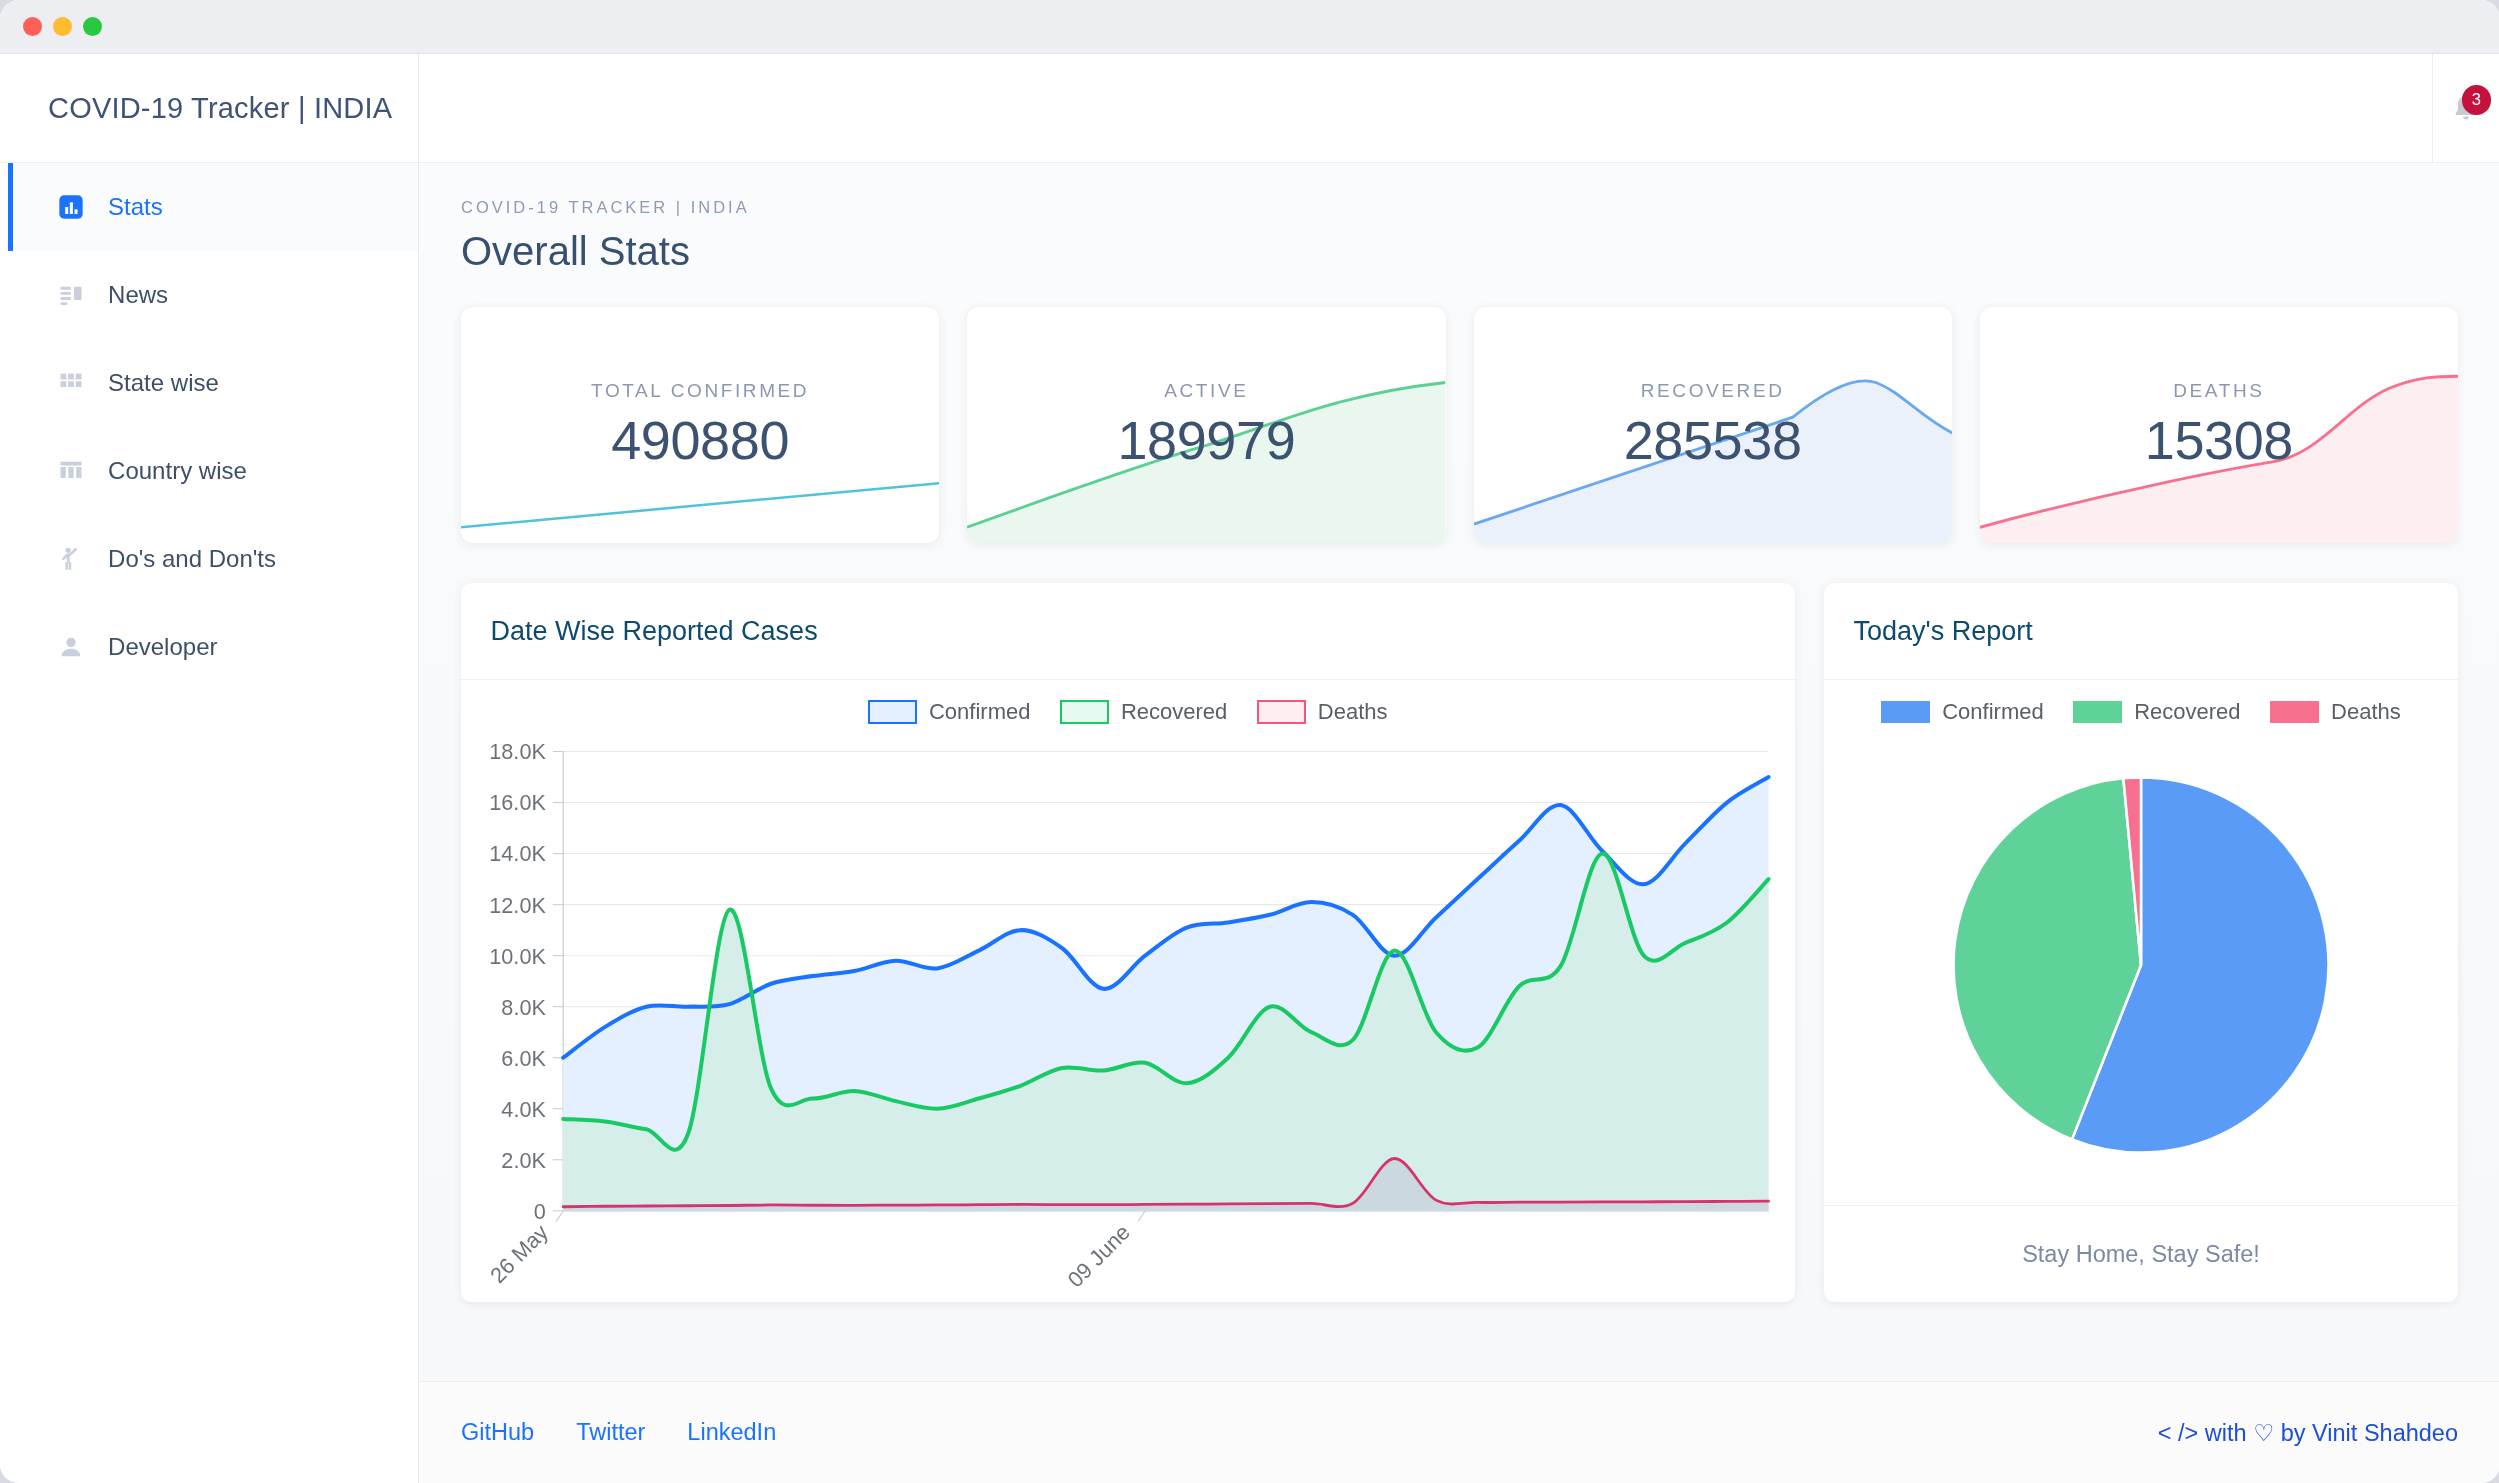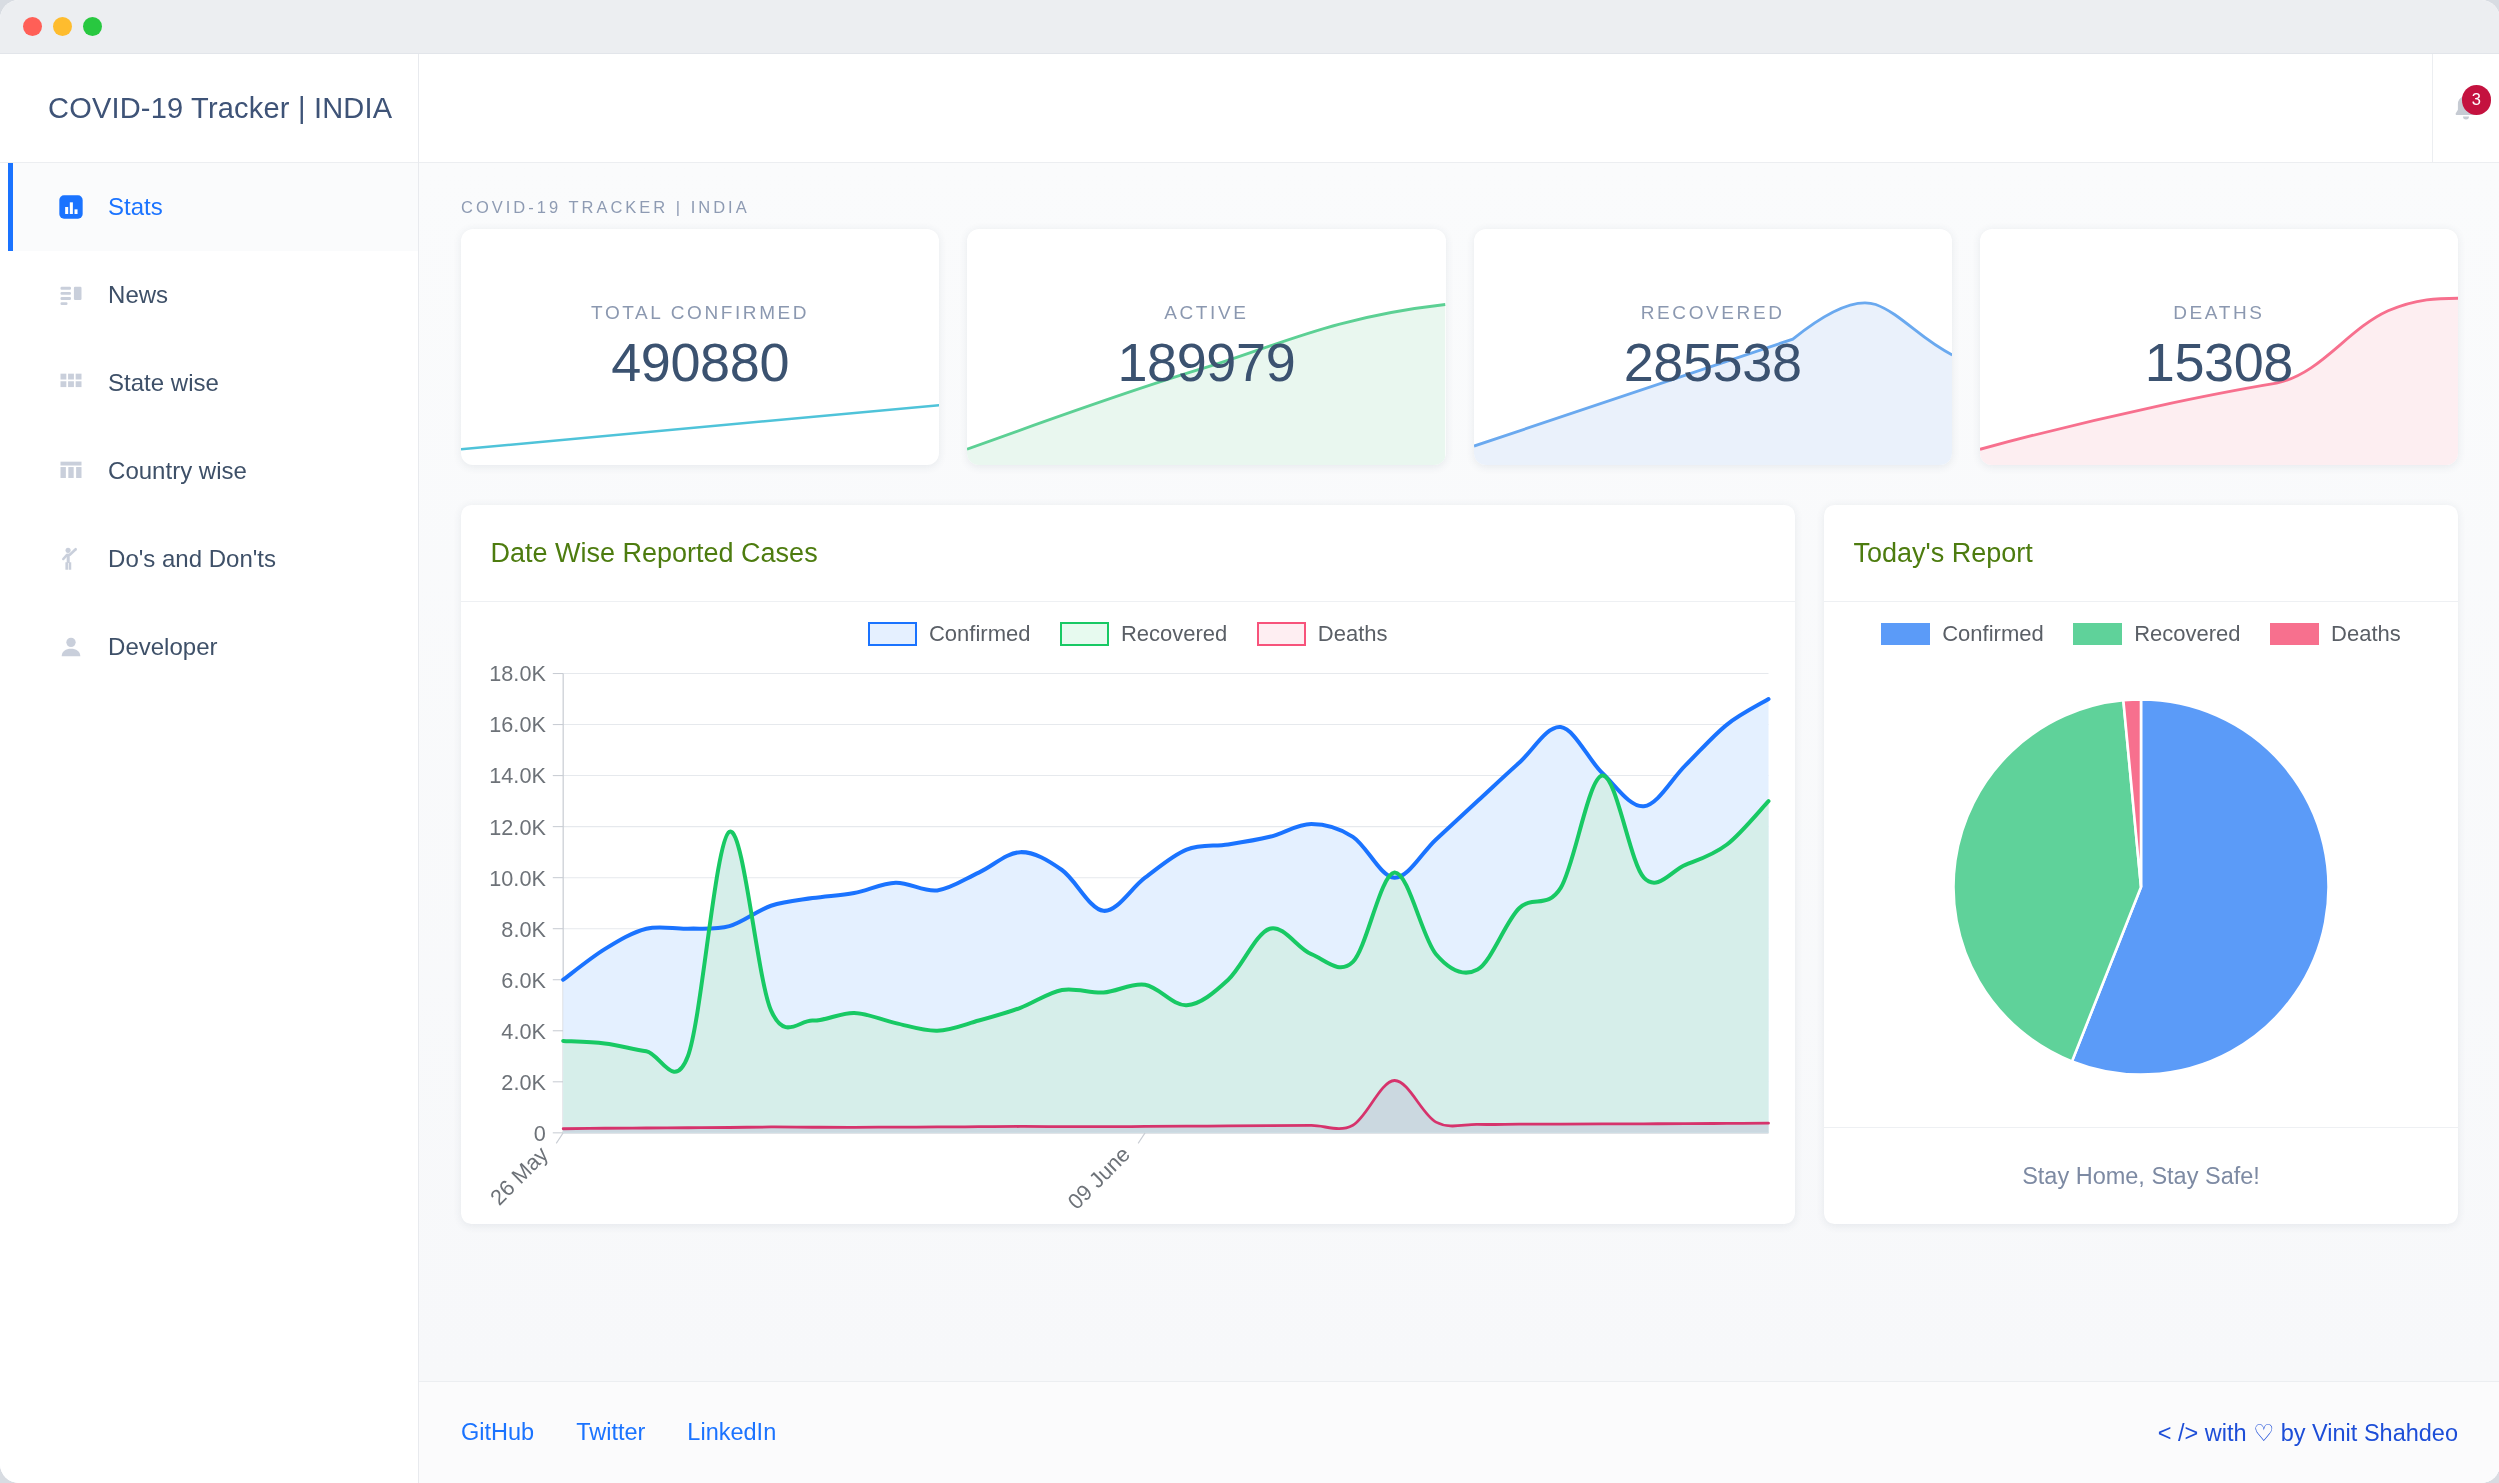--- a/index.html
+++ b/index.html
@@ -120,21 +120,21 @@
   .panel {
     background: #fff; border-radius: 10.4px;
     box-shadow: 0 1.7px 8.7px rgba(48,62,88,.09);
     display: flex; flex-direction: column;
   }
   .panel-left { flex: 1 1 auto; height: 719px; }
   .panel-right { width: 634px; flex: 0 0 634px; height: 719px; }
   .panel-head {
     height: 97px; flex: 0 0 97px; display: flex; align-items: center;
     padding-left: 29.5px; border-bottom: 0.9px solid #eef0f3;
-    font-size: 27px; color: #4d7c0f;
+    font-size: 27px; color: #0c4a6e;
   }
   .panel-body { flex: 1 1 auto; position: relative; padding: 0; }
 
   
   .legend {
     display: flex; justify-content: center; align-items: center; gap: 29.5px;
     padding-top: 19px;
   }
   .legend-item { display: flex; align-items: center; gap: 12px; }
   .sw-outline { width: 49px; height: 24px; border: 2.6px solid #1a73ff; background: #e5f0ff; }
@@ -273,20 +273,21 @@
                 <path d="M10 18.4h4a2 2 0 0 1-4 0z" fill="#c6cbd3"></path>
               </svg>
           </span>
           <span class="badge">3</span>
         </div>
       </div>
 
       <div class="content">
 
         <div class="eyebrow">COVID-19 TRACKER | INDIA</div>
+        <div class="page-title">Overall Stats</div>
 
         <div class="cards">
 
           <div class="card">
             <svg class="spark" viewBox="0 0 300 150" preserveAspectRatio="none">
               <path d="M0,140 L300,112" fill="none" stroke="#4fc3d9" stroke-width="1.6"></path>
             </svg>
             <div class="card-label">TOTAL CONFIRMED</div>
             <div class="card-value">490880</div>
           </div>

